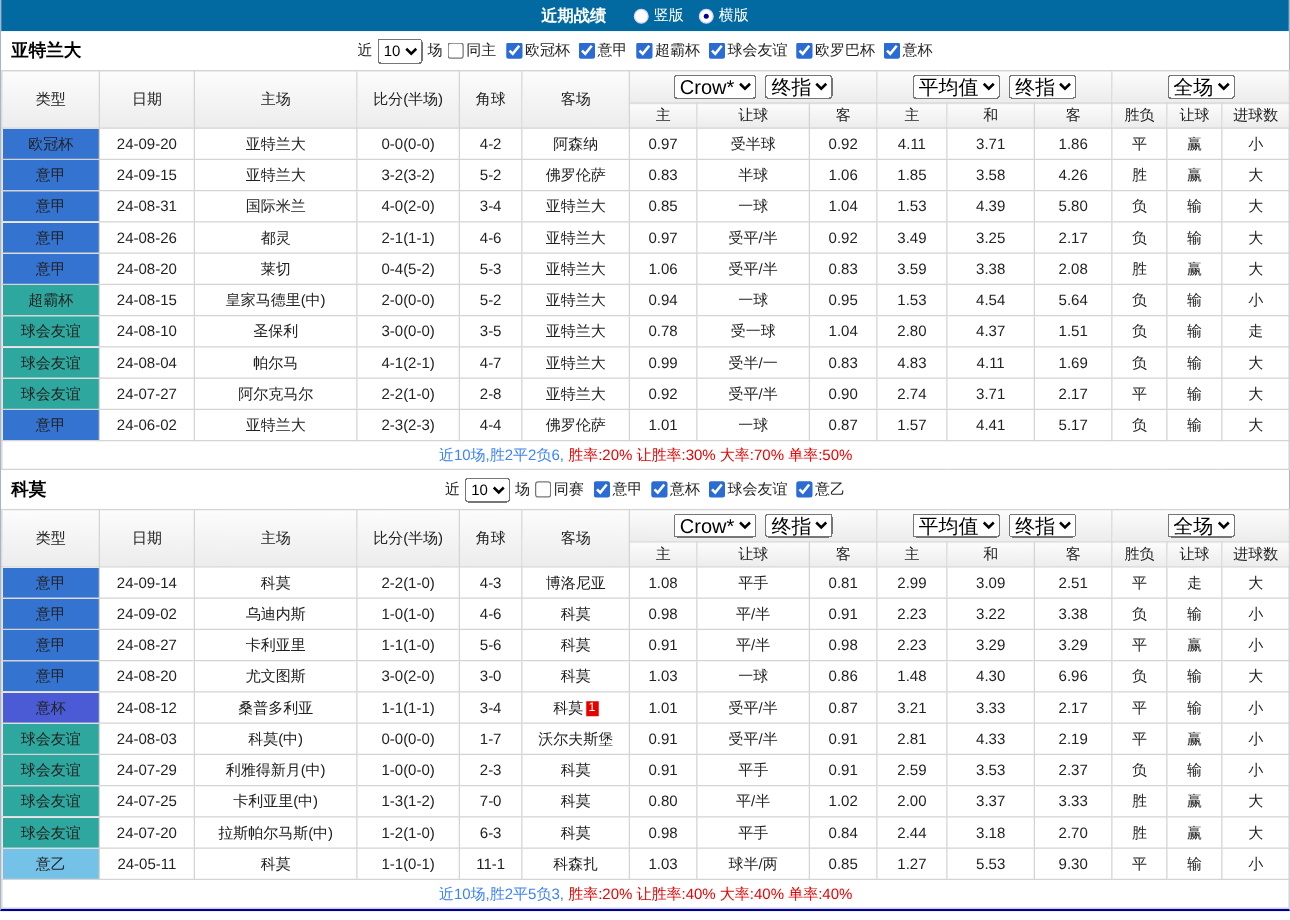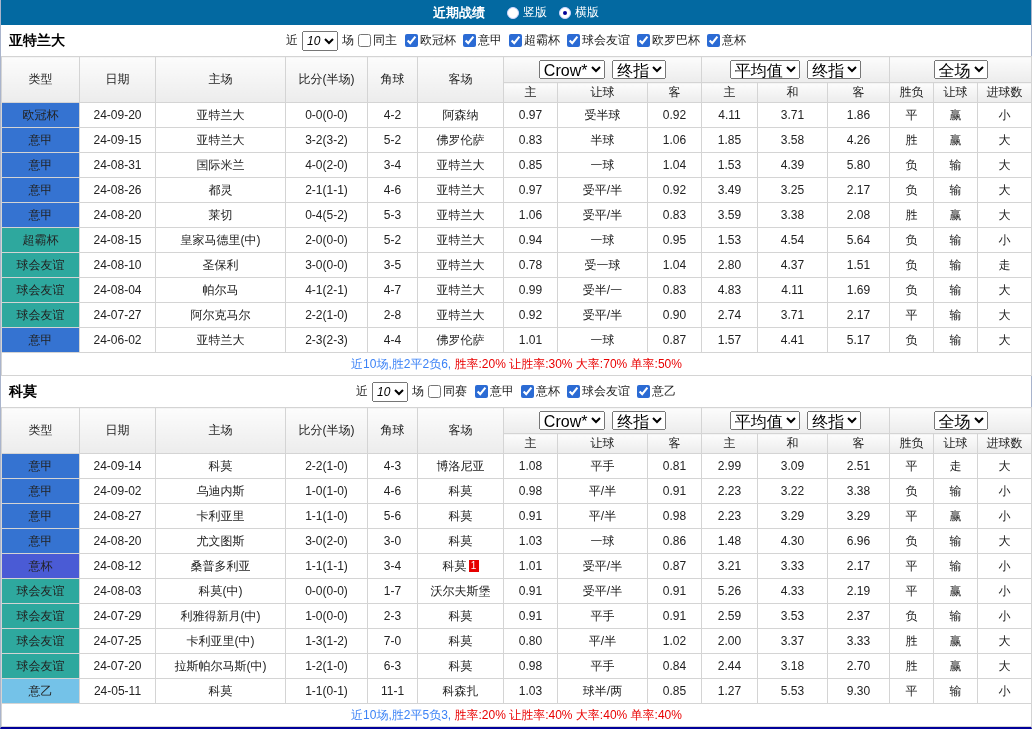--- a/index.html
+++ b/index.html
@@ -11,21 +11,21 @@
   .topbar { height:25px; background:#0369a1; color:#fff; display:flex; align-items:center; justify-content:center; gap:12px; font-size:13px; }
   .topbar-title { font-weight:bold; margin-right:10px; }
   .radio { display:inline-flex; align-items:center; gap:4px; font-size:12px; cursor:pointer; }
   .rdot { width:12px; height:12px; border-radius:50%; background:#fff; border:1px solid #cfd6ff; position:relative; display:inline-block; }
   .rdot.checked::after { content:""; position:absolute; left:3px; top:3px; width:4px; height:4px; border-radius:50%; background:#000099; }
 
   
   .section-bar { position:relative; height:31px; display:flex; align-items:center; background:#fff; }
   .team-title { position:absolute; left:8px; font-size:14px; font-weight:bold; color:#000; }
   .filters { margin:0 auto; display:flex; align-items:center; gap:4px; font-size:12px; color:#222; }
-  .filters select { font-size:12px; height:20px;font-style:italic; }
+  .filters select { font-size:12px; height:20px; }
   .chk { display:inline-flex; align-items:center; gap:2px; }
   .chk input { width:13px; height:13px; margin:0; accent-color:#2B6BD4; }
   .leagues { display:inline-flex; gap:7px; margin-left:4px; }
 
   
   table.stats { width:1030px; border-collapse:collapse; table-layout:fixed; font-size:12px; }
   .stats th, .stats td { border:1px solid #D4D4D4; text-align:center; padding:0 2px; overflow:hidden; white-space:nowrap; }
   .stats thead th { background:linear-gradient(#FCFCFC,#ECECEC); font-weight:normal; color:#222; }
   .hrow1 th { height:26px; }
   .hrow2 th { height:20px; }
@@ -501,21 +501,21 @@
           <tr class="match-row">
     <td class="c-type" style="background: rgb(46, 168, 158);">球会友谊</td>
     <td class="c-date">24-08-03</td>
     <td class="c-home team-active">科莫(中)</td>
     <td class="c-score">0-0(0-0)</td>
     <td class="c-corner">1-7</td>
     <td class="c-away">沃尔夫斯堡</td>
     <td class="c-odd">0.91</td>
     <td class="c-hcap">受平/半</td>
     <td class="c-odd">0.91</td>
-    <td class="c-odd">5.26</td>
+    <td class="c-odd">2.81</td>
     <td class="c-odd">4.33</td>
     <td class="c-odd">2.19</td>
     <td class="c-res res-blue">平</td>
     <td class="c-res res-red">赢</td>
     <td class="c-res res-blue">小</td>
   </tr>
           <tr class="match-row">
     <td class="c-type" style="background: rgb(46, 168, 158);">球会友谊</td>
     <td class="c-date">24-07-29</td>
     <td class="c-home">利雅得新月(中)</td>

